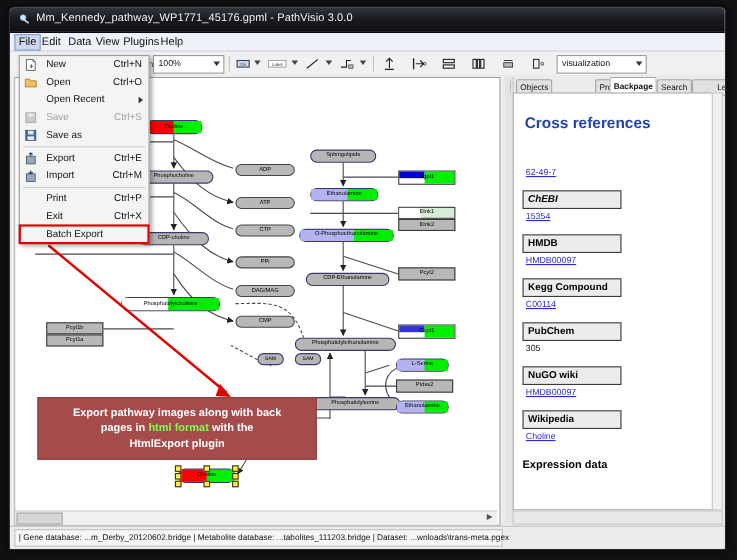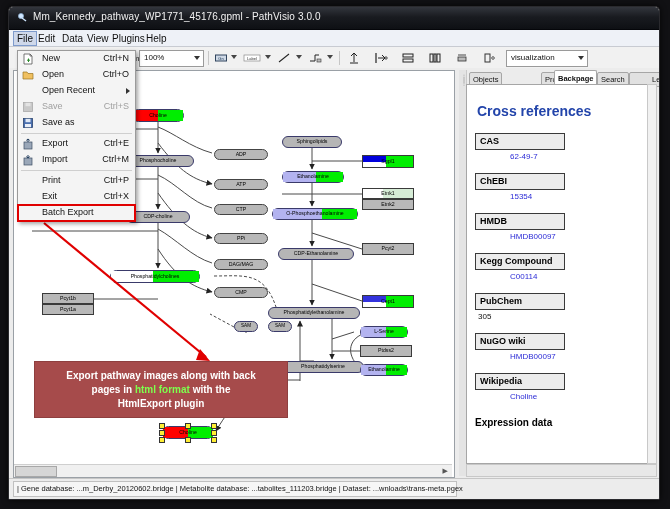--- a/index.html
+++ b/index.html
@@ -55,21 +55,21 @@
   .tab.sel{top:0;height:14px;background:#fff;border-bottom:1px solid #fff;font-weight:bold;line-height:13px;}
   #sp-body{position:absolute;left:7px;top:14px;width:181px;height:378px;background:#fff;
            border:1px solid #a6a6a6;overflow:hidden;}
   #sp-scroll{position:absolute;left:188px;top:14px;width:8px;height:378px;background:#f1f1f1;border:1px solid #c8c8c8;}
   #sp-bottom{position:absolute;left:7px;top:394px;width:189px;height:11px;background:#e8e8e8;border:1px solid #c8c8c8;}
 
   .xref-title{position:absolute;left:10px;top:18px;font-size:14px;font-weight:bold;color:#2244aa;}
   .xref-hdr{position:absolute;left:8px;width:88px;height:15px;background:#ececec;border:1px solid #3a3a3a;}
   .xref-hdr span{position:absolute;left:4px;top:2px;font-size:9px;font-weight:bold;color:#000;}
   .xref-val{position:absolute;left:11px;font-size:8px;color:#2b2bd6;}
-  .xref-val.link{margin-left:32px;}
+  .xref-val.link{text-decoration:underline;}
   .xref-val.plain{color:#111;text-decoration:none;}
   #expr-data{position:absolute;left:8px;font-size:10px;font-weight:bold;color:#000;}
 
   
   #statusbar{position:absolute;left:0;bottom:0;width:650px;height:20px;background:#ececec;border-top:1px solid #c6c6c6;}
   #status-inner{position:absolute;left:4px;top:2px;width:442px;height:14px;background:#f6f6f6;border:1px solid #c0c0c0;}
   #status-text{position:absolute;left:3px;top:2px;font-size:7.5px;color:#111;white-space:nowrap;}
 
   
   #filemenu{position:absolute;left:8px;top:43px;width:117px;background:#f4f4f4;border:1px solid #9a9a9a;
@@ -400,26 +400,23 @@
           <div class="tab" style="left:3px;">Objects</div>
           <div class="tab" style="left:39px;margin-left:36px;">Properties</div>
           <div class="tab sel" style="left:88px;">Backpage</div>
           <div class="tab" style="left:131px;">Search</div>
           <div class="tab" style="left:163px;padding-left:22px;">Legend</div>
         </div>
 
         <div id="sp-body">
           <div class="xref-title">Cross references</div>
 
-          <div class="xref-hdr" style="top:48px;">
-              <span>CAS</span>
-            </div>
           <div class="xref-val link" style="top:67px;">62-49-7</div>
 
-          <div class="xref-hdr" style="top:88px;">
+          <div class="xref-hdr" style="top:88px;font-style:italic;">
               <span>ChEBI</span>
             </div>
           <div class="xref-val link" style="top:107px;">15354</div>
 
           <div class="xref-hdr" style="top:128px;">
               <span>HMDB</span>
             </div>
           <div class="xref-val link" style="top:147px;">HMDB00097</div>
 
           <div class="xref-hdr" style="top:168px;">

